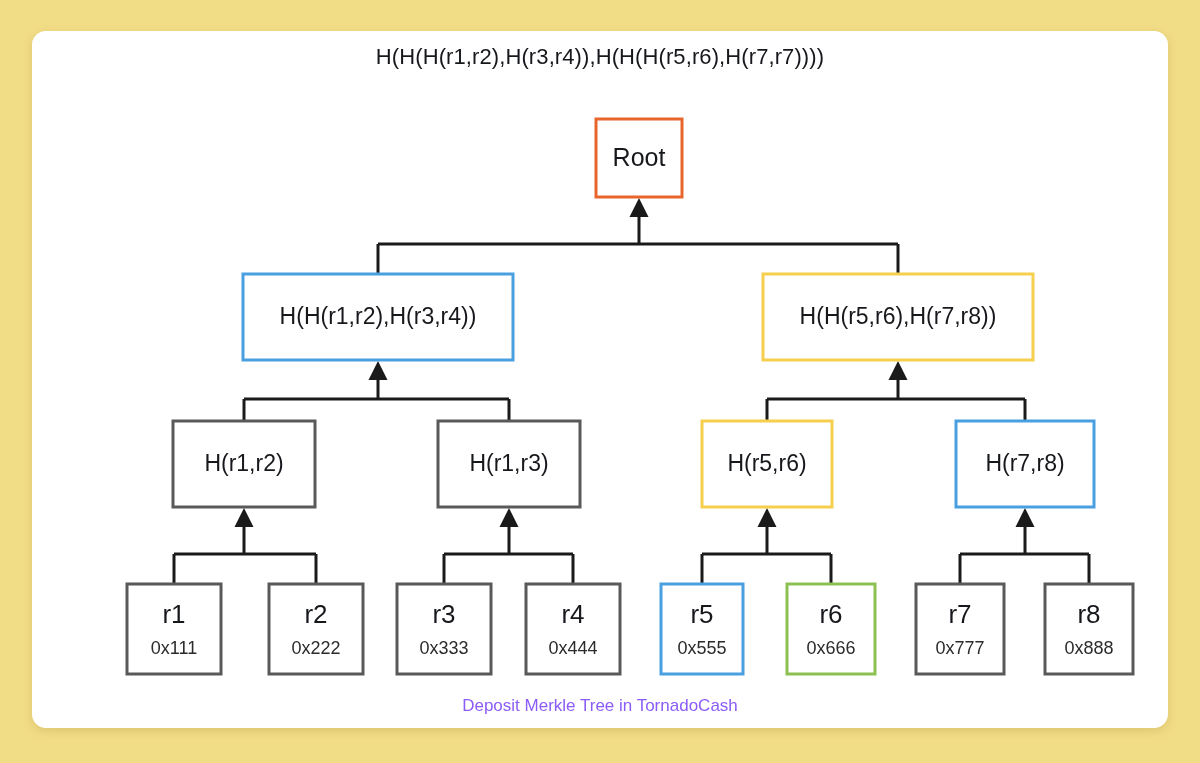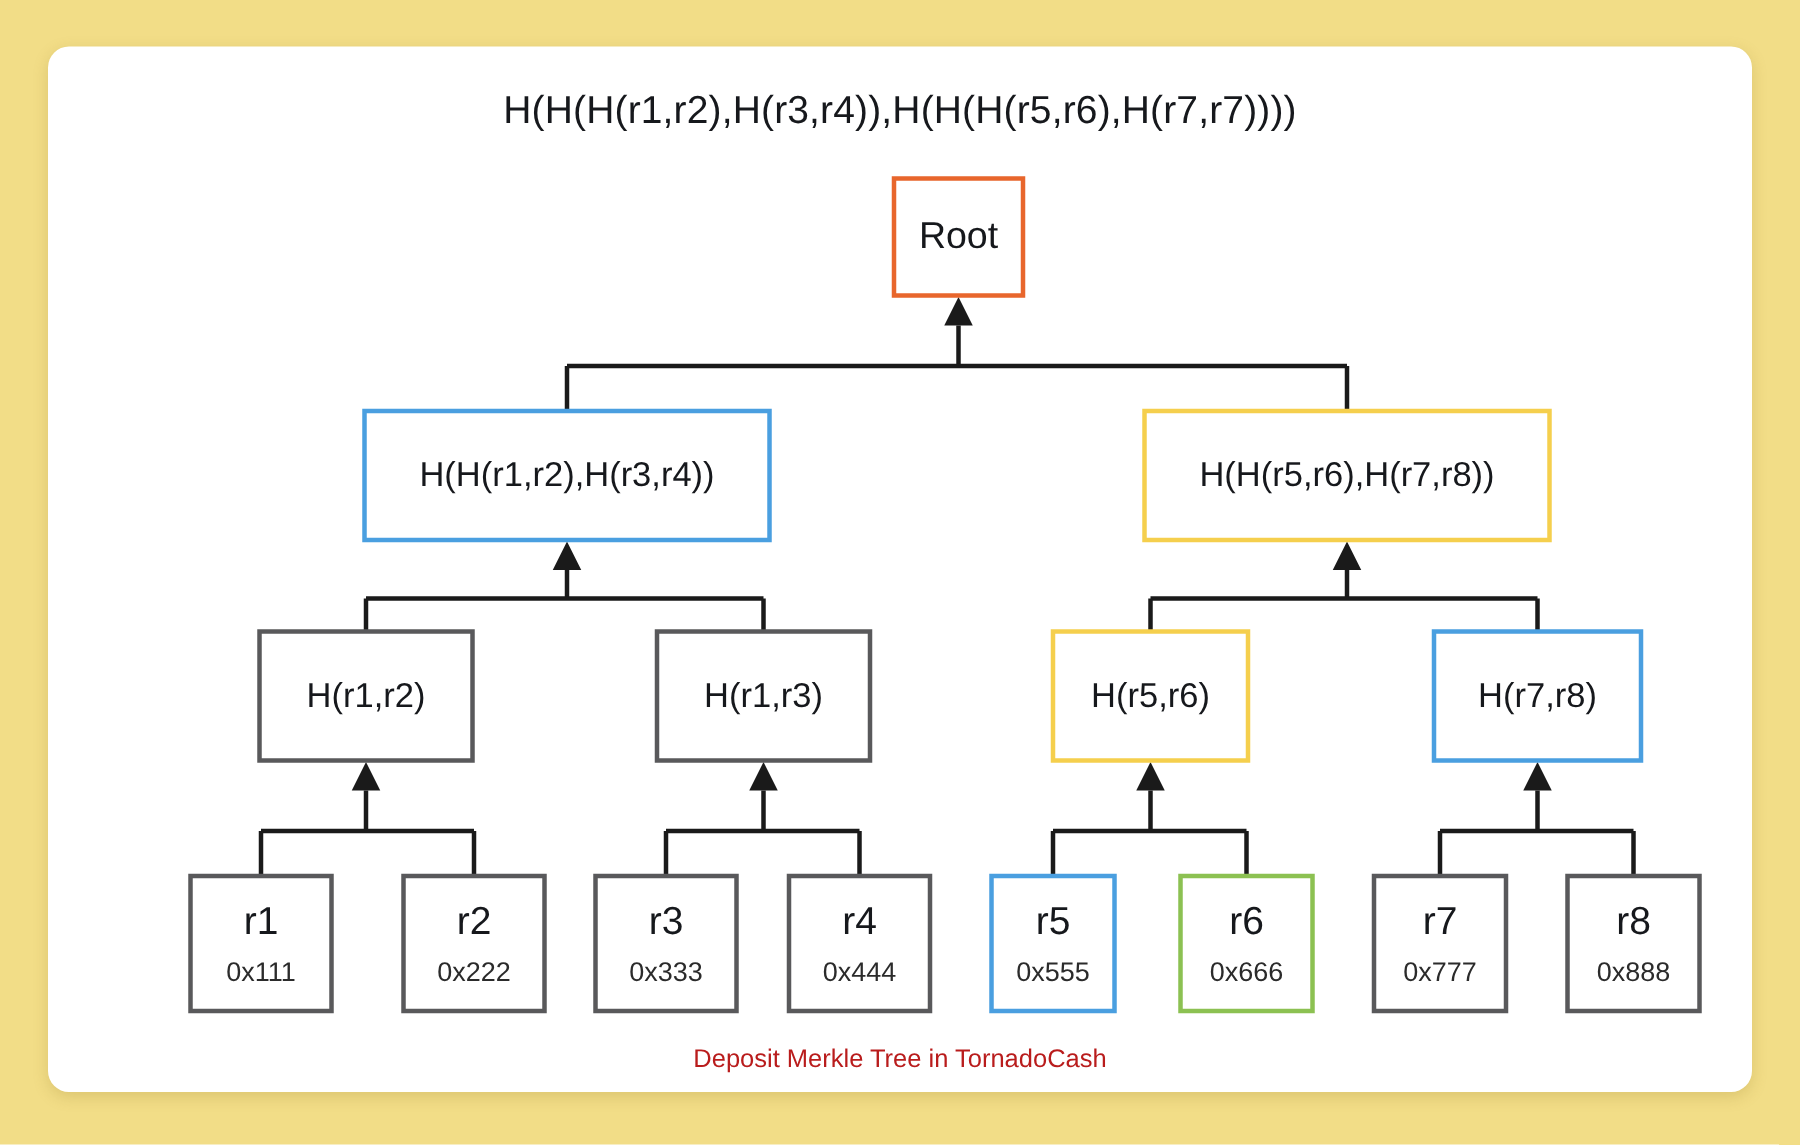--- a/index.html
+++ b/index.html
@@ -30,34 +30,34 @@
     border-radius: 14px;
     box-shadow: 0 3px 10px rgba(140, 115, 30, 0.22);
     overflow: hidden;
   }
   .figure-title {
     position: absolute;
     left: 0;
     top: 0;
     width: 1136px;
     text-align: center;
-    padding-top: 27px;
-    font-size: 26px;
+    padding-top: 13px;
+    font-size: 22px;
     color: #16181c;
     letter-spacing: 0.1px;
     white-space: nowrap;
   }
   .figure-caption {
     position: absolute;
     left: 0;
     bottom: 12px;
     width: 1136px;
     text-align: center;
     font-size: 17px;
-    color: #b91c1c;
+    color: #8b5cf6;
   }
   .tree-svg {
     position: absolute;
     left: 0;
     top: 0;
     width: 1136px;
     height: 697px;
     display: block;
   }
   .node-box {

